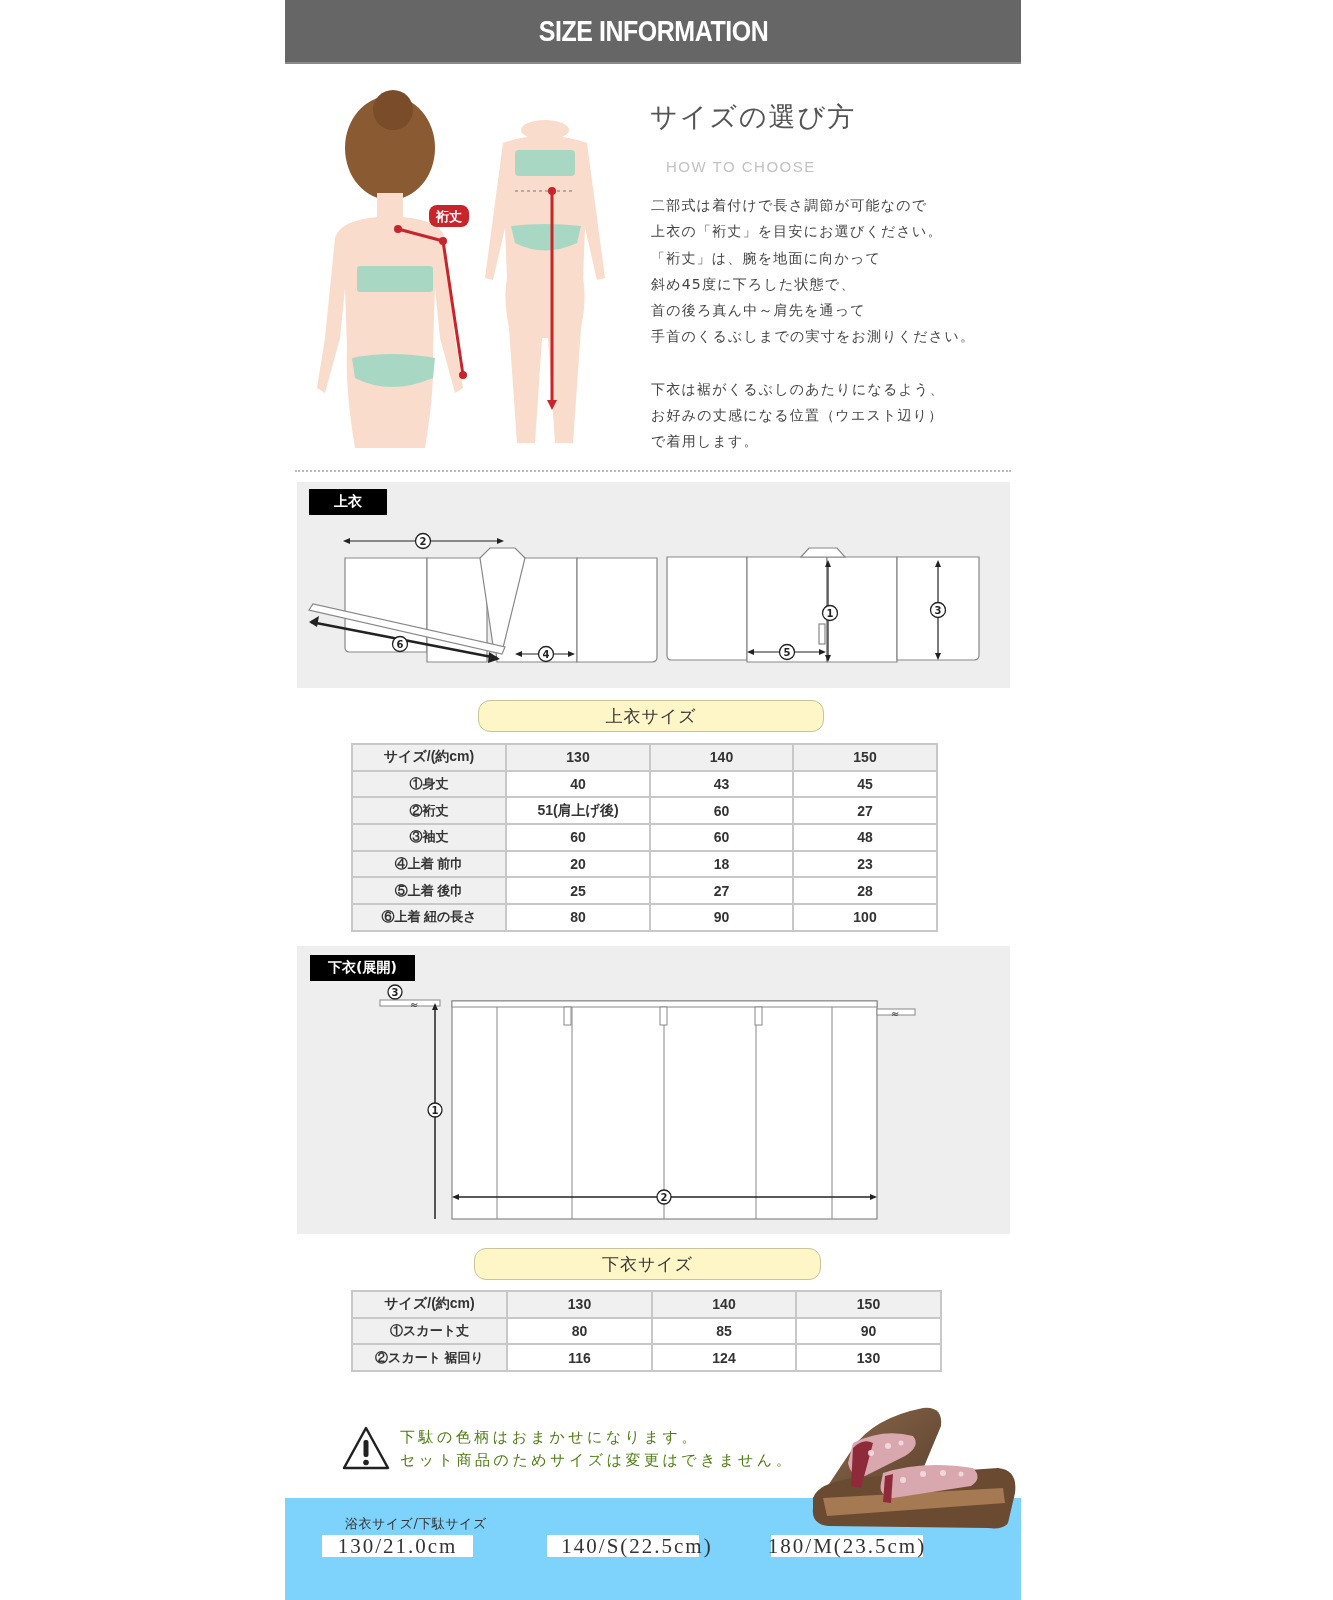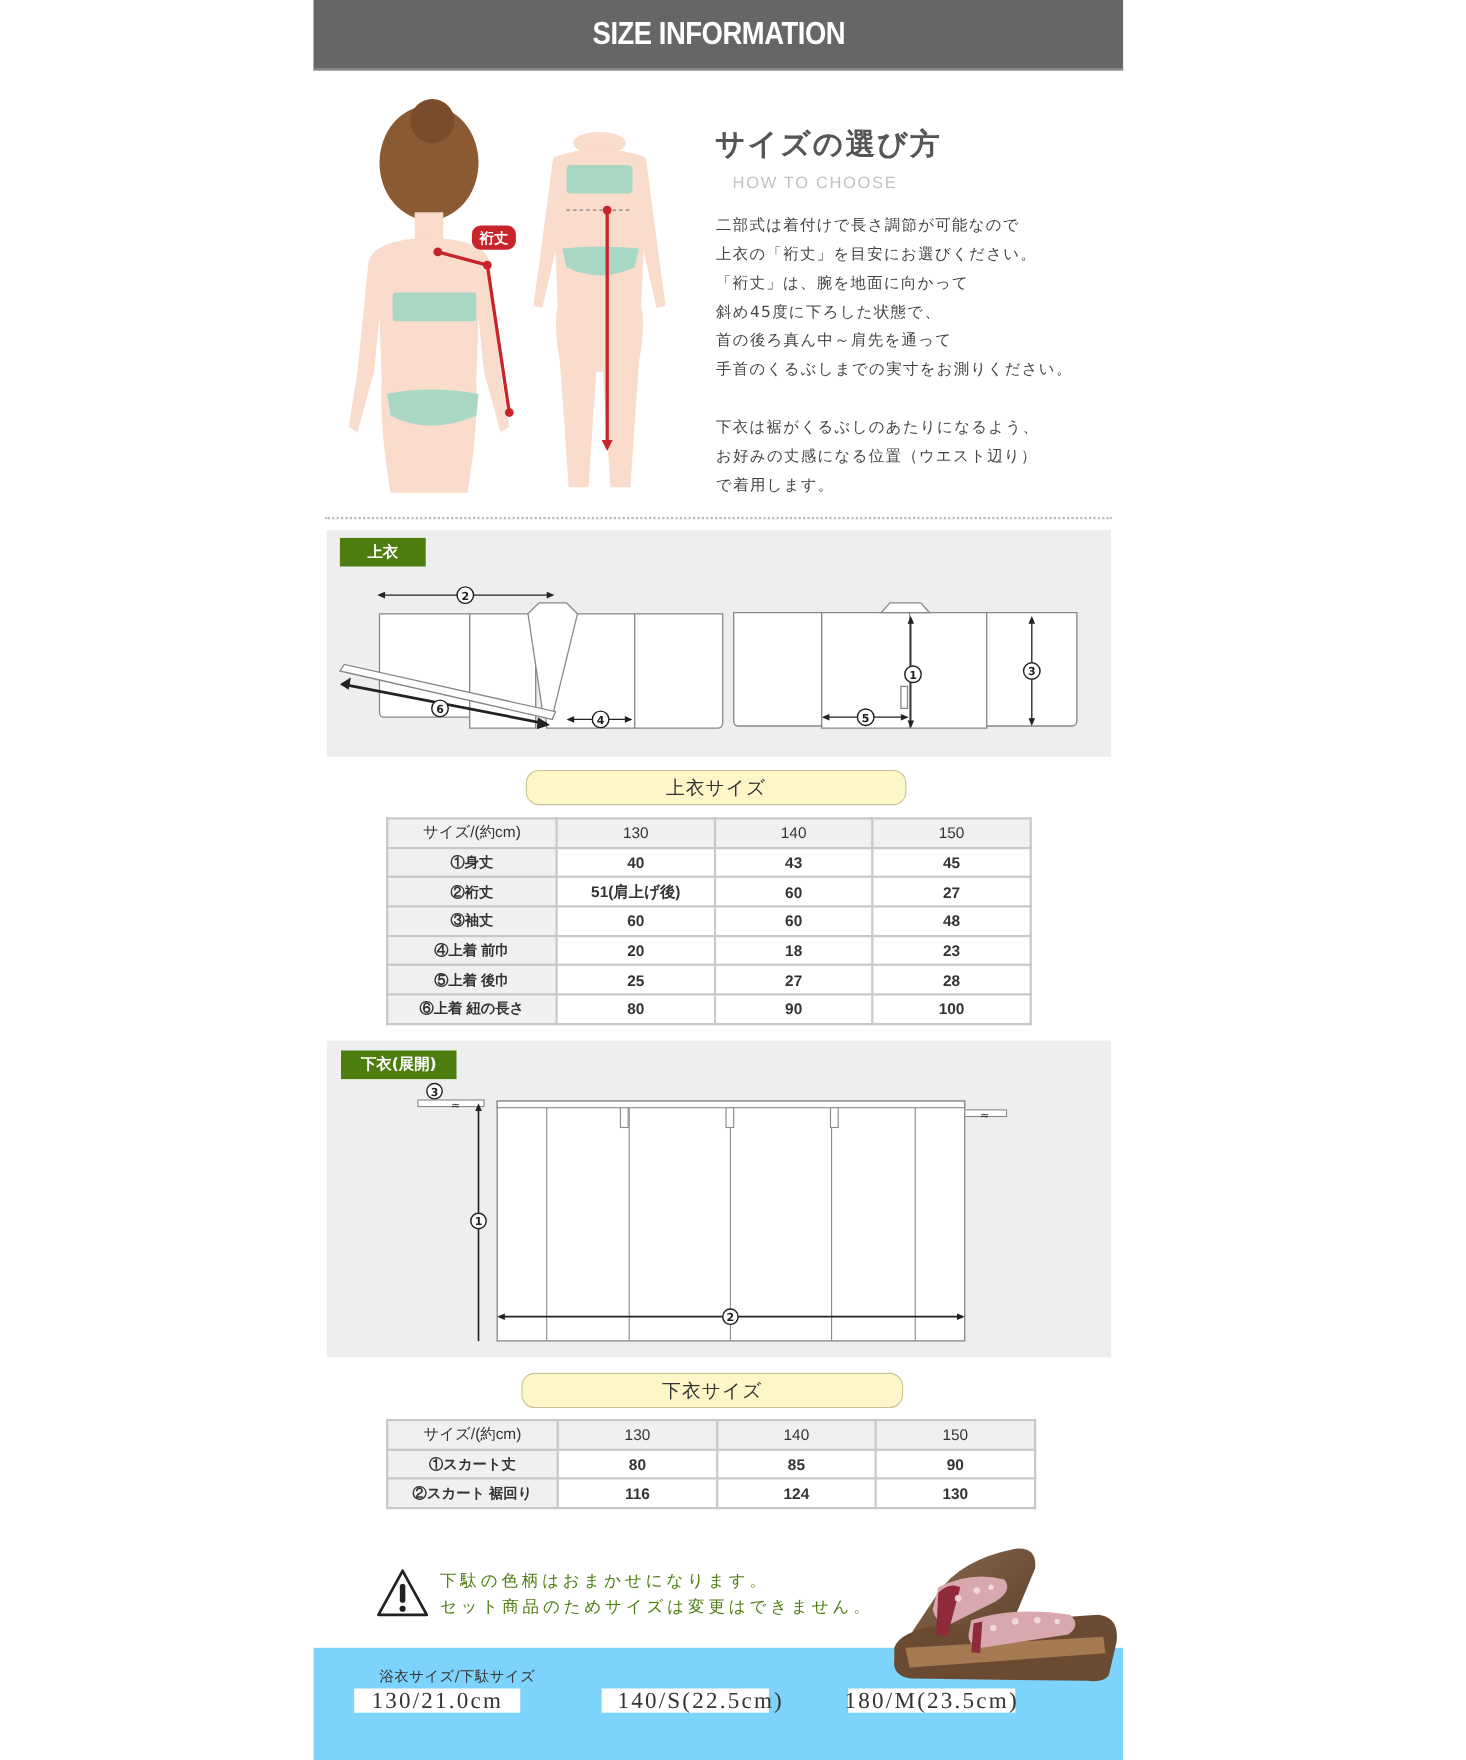--- a/index.html
+++ b/index.html
@@ -5,38 +5,38 @@
   * { box-sizing: border-box; margin: 0; padding: 0; }
   html, body { width: 1333px; height: 1600px; background: #ffffff; overflow: hidden; }
   body { font-family: "DejaVu Sans", "Liberation Sans", sans-serif; color: #333; position: relative; }
   .page { position: absolute; left: 285px; top: 0; width: 736px; height: 1600px; background: #fff; }
 
   .header { position: absolute; left: 0; top: 0; width: 736px; height: 64px; background: #666666; border-bottom: 2px solid #8a8a8a; display: flex; align-items: center; justify-content: center; }
   .header-title { color: #fff; font-family: "Liberation Sans", sans-serif; font-size: 29px; font-weight: 700; letter-spacing: -0.5px; transform: scaleX(0.86); }
 
   .intro { position: absolute; left: 0; top: 88px; width: 736px; height: 375px; }
   .figure { position: absolute; left: 20px; top: 0; width: 330px; height: 370px; }
-  .choose-title { position: absolute; left: 365px; top: 25px; font-size: 27px; font-weight: 700; color: #555; letter-spacing: 2px; }
+  .choose-title { position: absolute; left: 365px; top: 11px; font-size: 27px; font-weight: 400; color: #555; letter-spacing: 2px; }
   .choose-sub { position: absolute; left: 381px; top: 70px; font-size: 15px; color: #c2c2c2; letter-spacing: 1.5px; font-family: "Liberation Sans", sans-serif; }
   .choose-text { position: absolute; left: 366px; top: 104px; font-size: 14px; line-height: 26.3px; color: #444; letter-spacing: 1.2px; }
   .choose-text p { white-space: nowrap; }
   .choose-text .gap { height: 26px; }
 
   .divider { position: absolute; left: 10px; top: 470px; width: 716px; border-top: 2px dotted #bbb; }
 
   .panel { position: absolute; left: 12px; width: 713px; background: #eeeeee; }
-  .panel-tag { position: absolute; left: 12px; top: 7px; height: 26px; background: #4d7c0f; color: #fff; font-size: 14px; font-weight: 700; display: flex; align-items: center; justify-content: center; }
+  .panel-tag { position: absolute; left: 12px; top: 7px; height: 26px; background: #000000; color: #fff; font-size: 14px; font-weight: 700; display: flex; align-items: center; justify-content: center; }
   .panel svg { position: absolute; left: 0; top: 0; }
 
   .pill { position: absolute; height: 32px; background: #fff6c8; border: 1.5px solid #c8c39a; border-radius: 12px; display: flex; align-items: center; justify-content: center; font-size: 17px; color: #333; letter-spacing: 1px; }
 
   table.size { position: absolute; border-collapse: collapse; font-size: 14px; font-weight: 700; color: #333; table-layout: fixed; font-family: "Liberation Sans", sans-serif; }
   table.size td { border: 2px solid #c8c8c8; text-align: center; height: 26.7px; padding: 0; }
   table.size td.rh { background: #f0f0f0; font-size: 13px; }
-  table.size tr.head td { background: #f0f0f0; font-weight: 400; }
+  table.size tr.head td { background: #f0f0f0; font-weight: 700; }
 
   .warn { position: absolute; left: 56px; top: 1424px; width: 50px; height: 48px; }
   .warn-text { position: absolute; left: 115px; top: 1426px; font-family: "DejaVu Serif", "Liberation Serif", serif; font-size: 15px; line-height: 23px; letter-spacing: 3.5px; color: #4d7c0f; }
   .geta { position: absolute; left: 508px; top: 1398px; width: 228px; height: 135px; }
 
   .band { position: absolute; left: 0; top: 1498px; width: 736px; height: 102px; background: #7dd3fc; text-align: center; }
   .band-label { position: absolute; left: 60px; top: 17px; font-family: "DejaVu Serif", "Liberation Serif", serif; font-size: 13px; color: #333; letter-spacing: 0.5px; }
   .size-box { position: absolute; top: 37px; height: 22px; background: #fff; display: flex; align-items: center; justify-content: center; font-family: "Liberation Serif", "DejaVu Serif", serif; font-size: 21px; color: #333; letter-spacing: 2px; }
 </style>
 </head>

